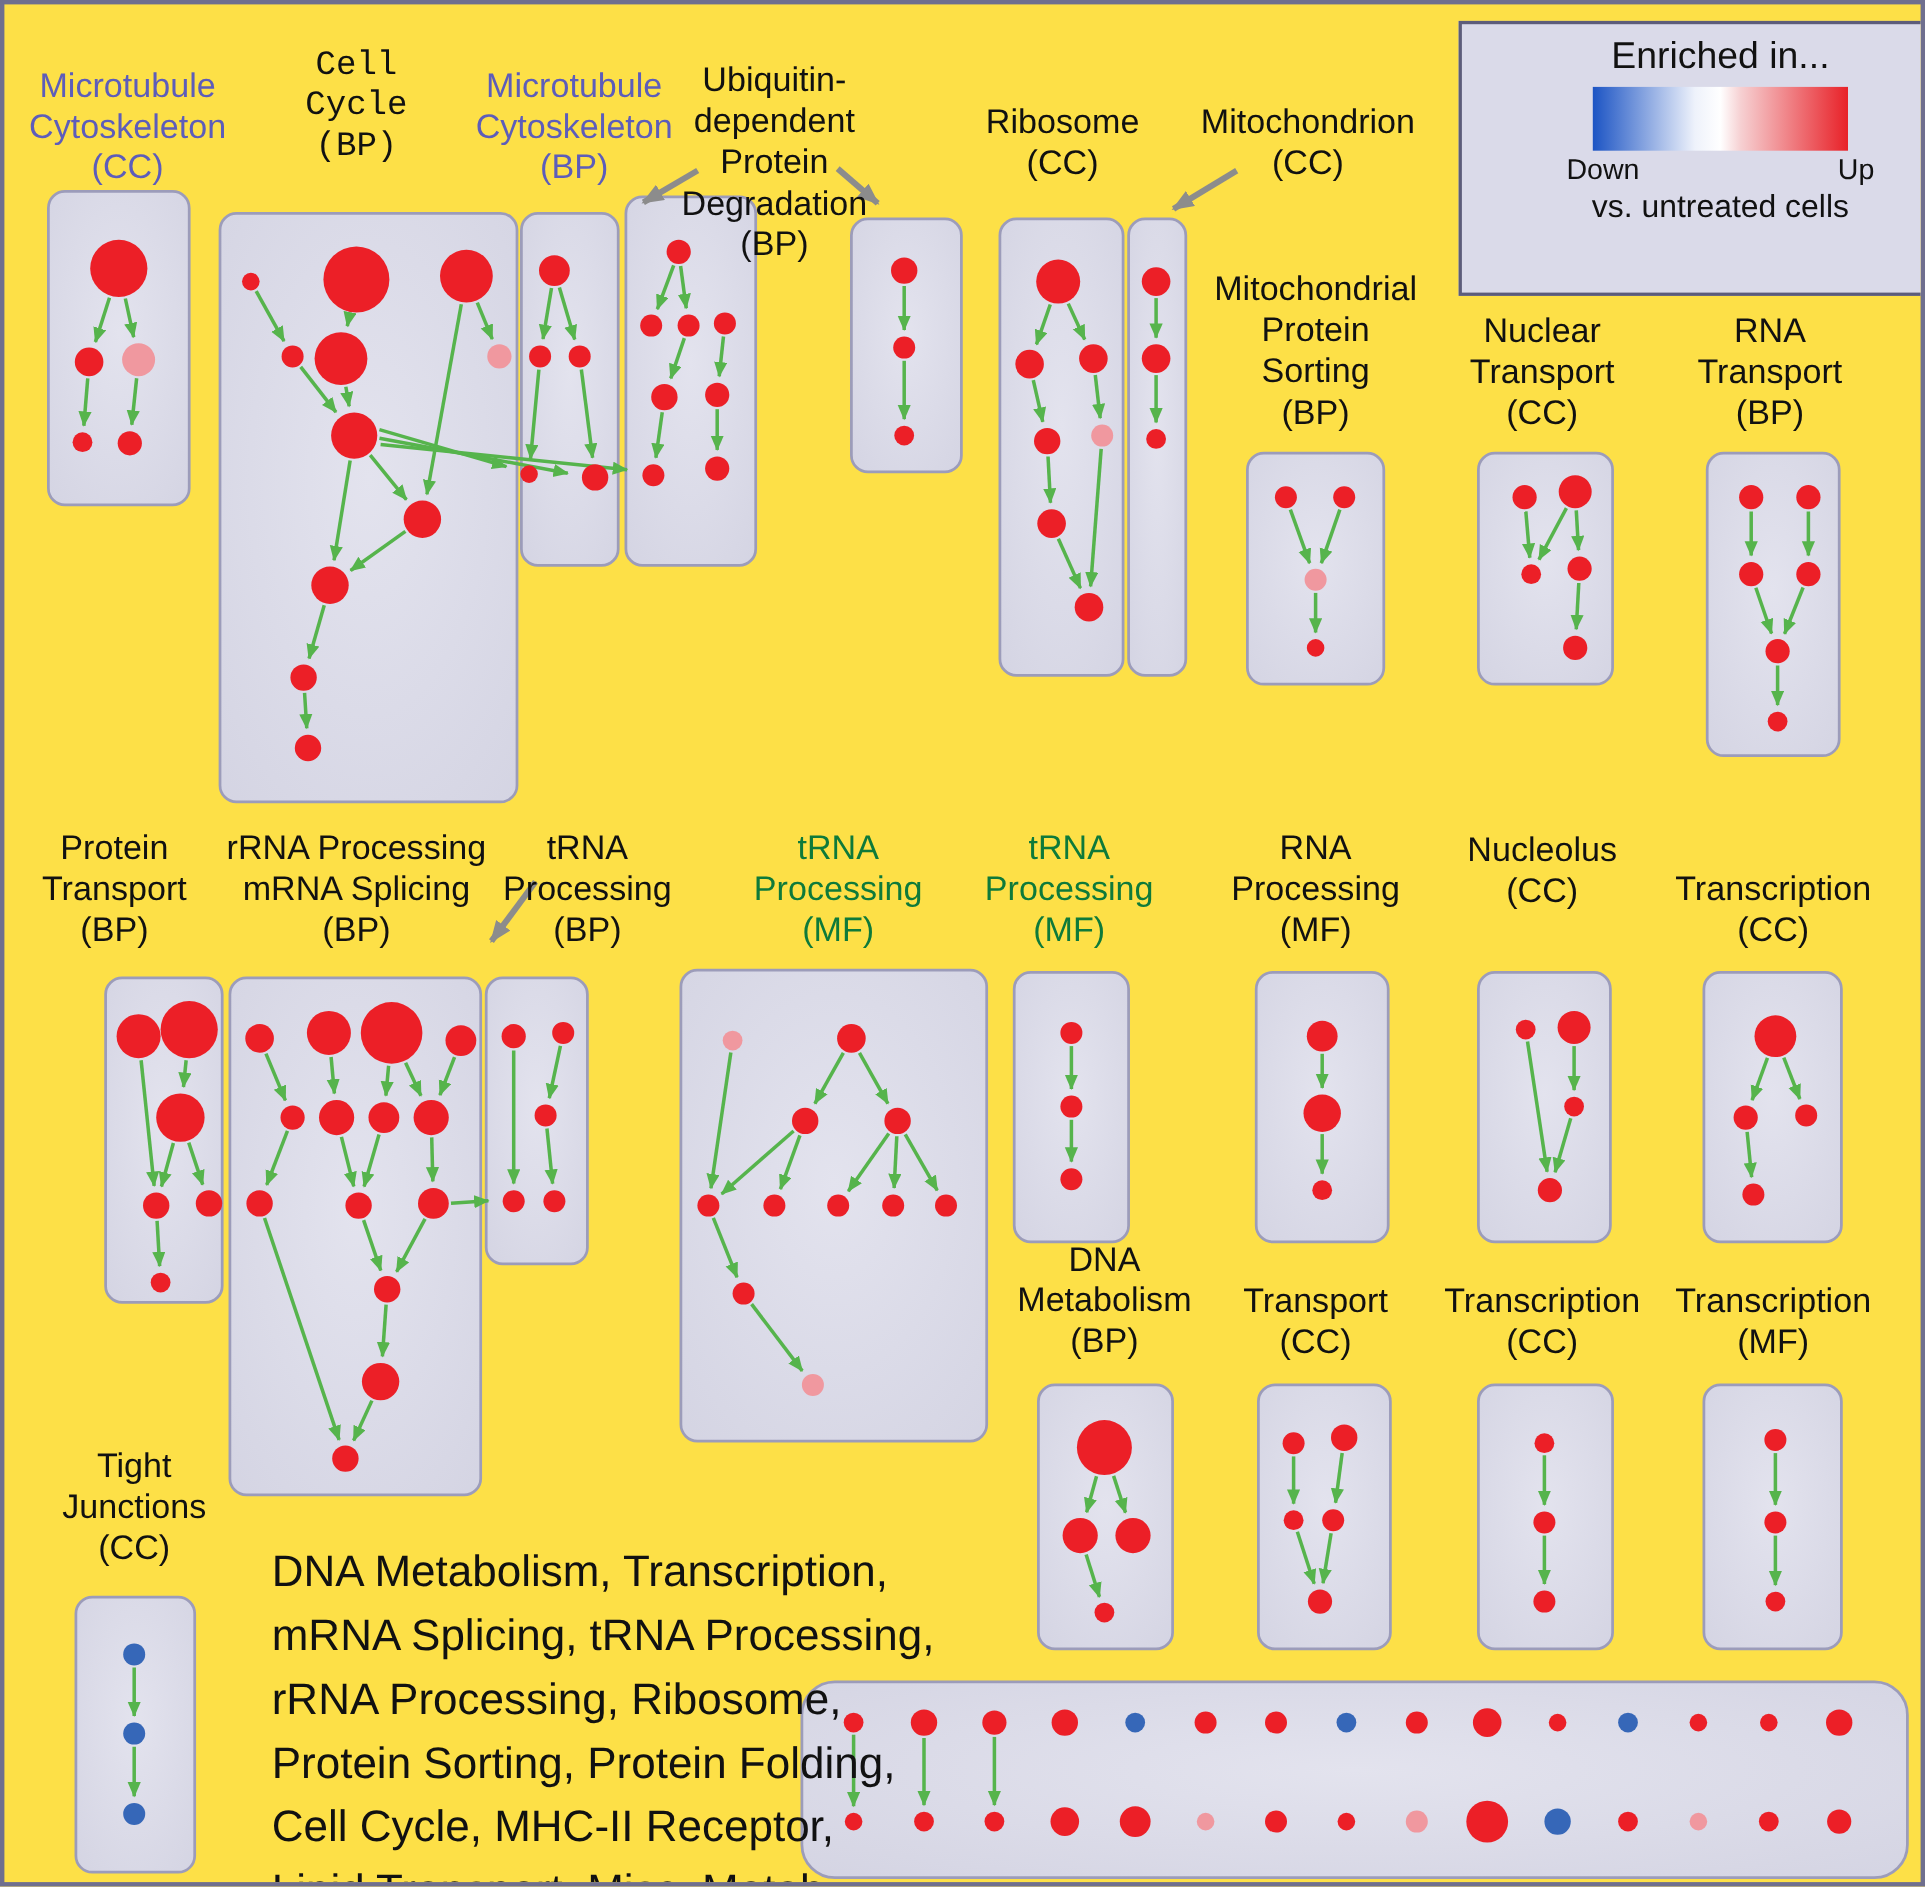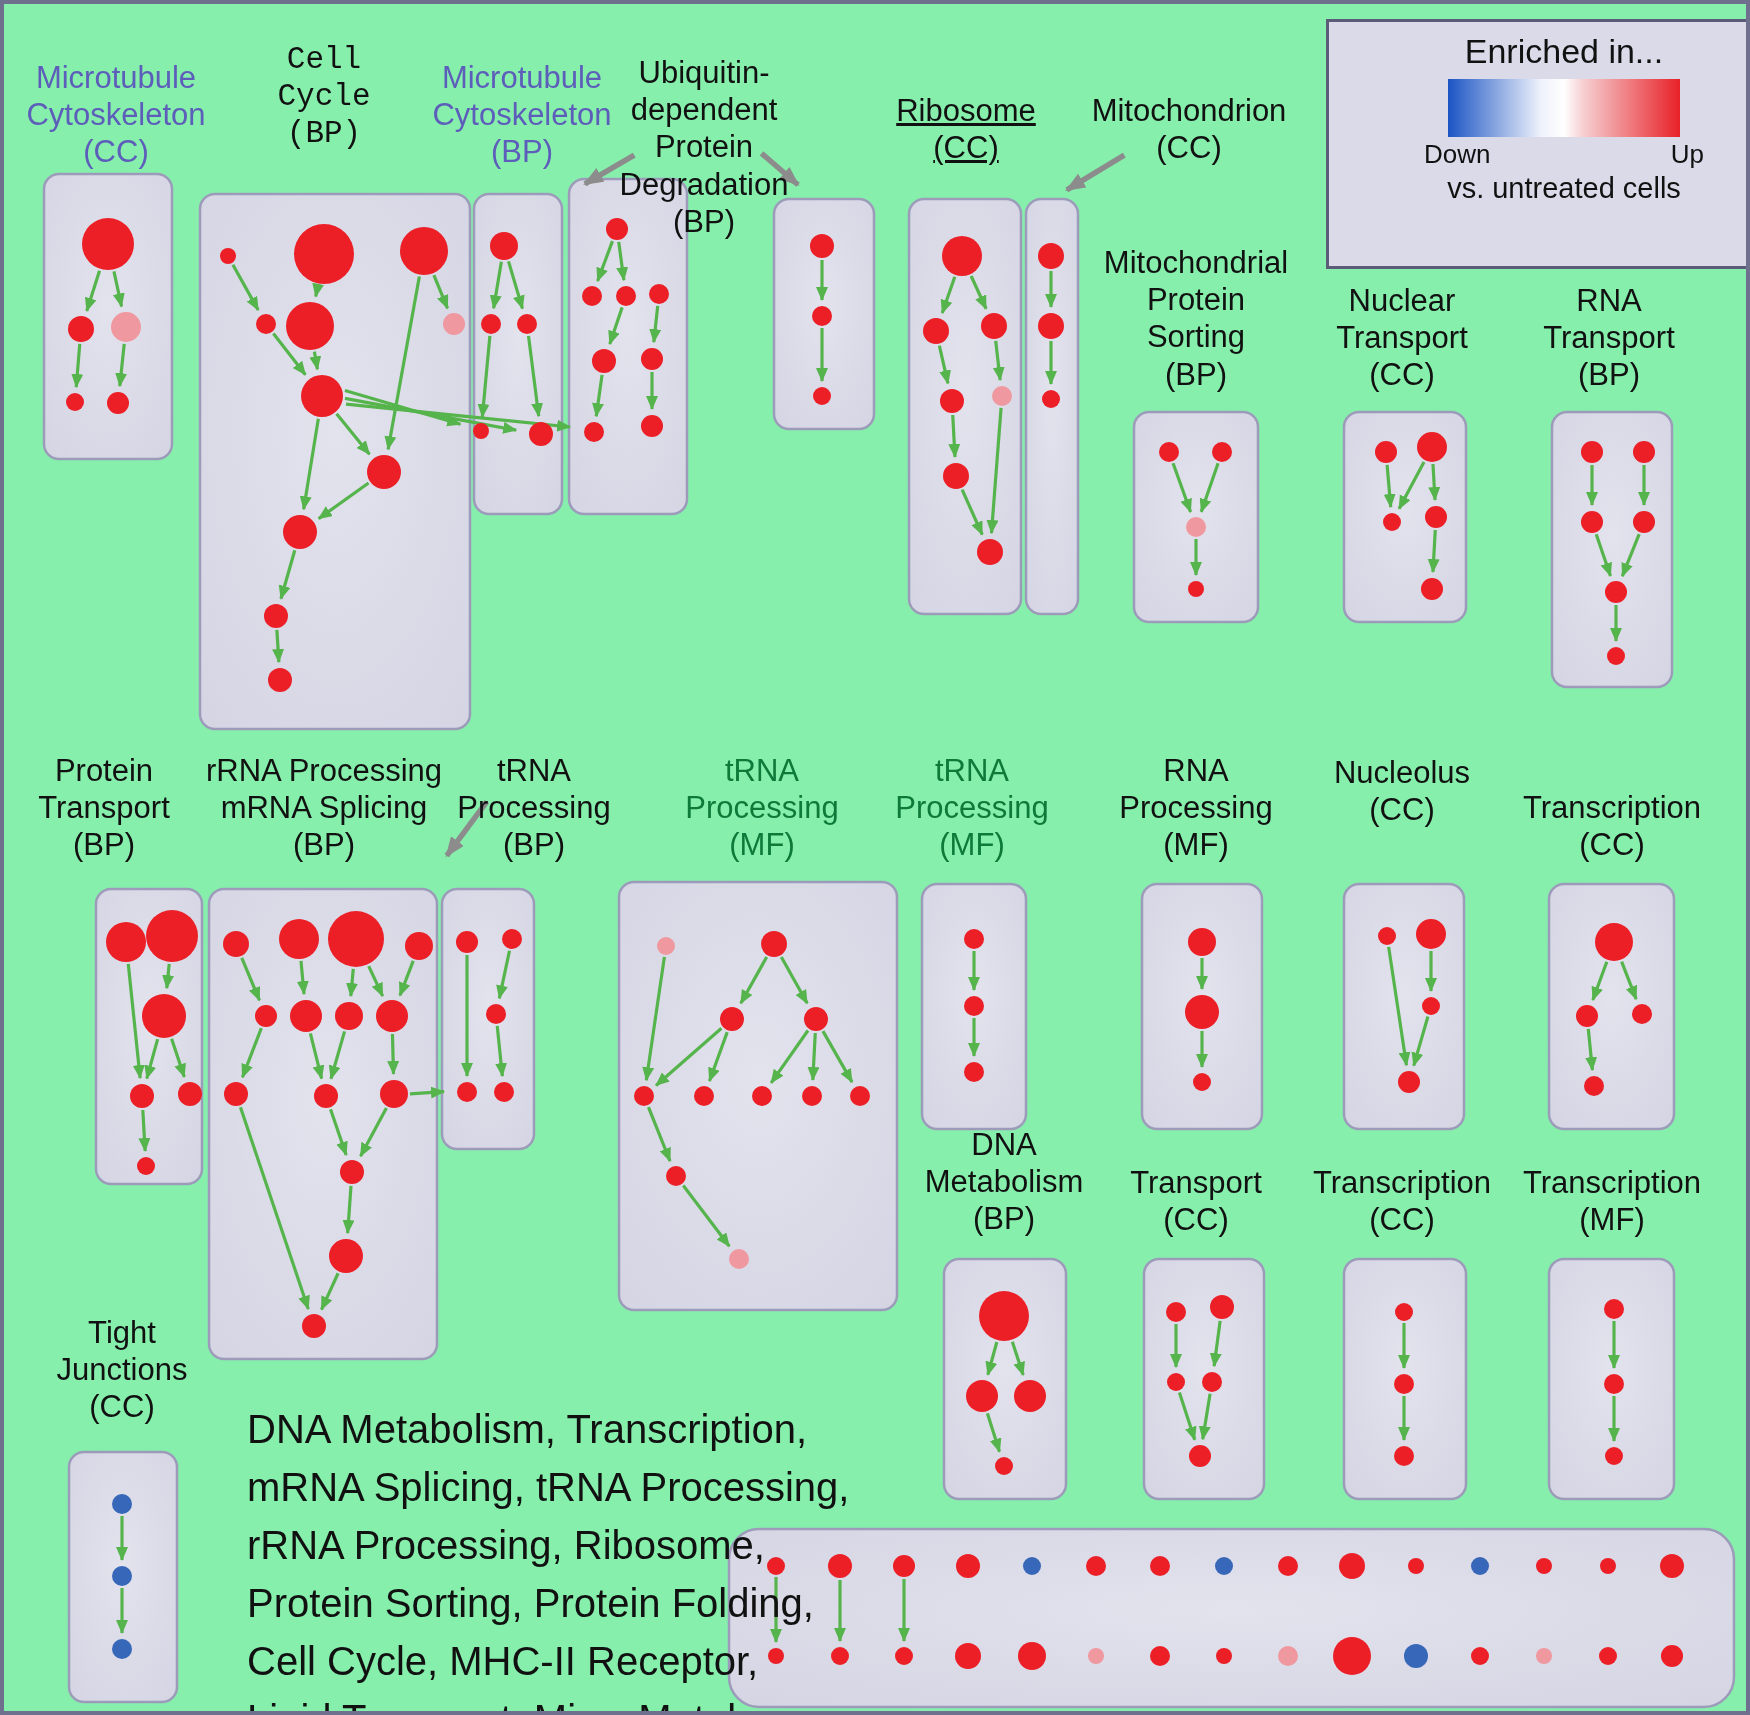--- a/index.html
+++ b/index.html
@@ -1,19 +1,19 @@
 <!DOCTYPE html>
 <html><head>
 <meta charset="utf-8">
 <style>
   * { margin:0; padding:0; box-sizing:border-box; }
   html,body { background:#9a9ab4; }
   .figure {
     position:relative; width:1750px; height:1715px;
-    background:#86efac; border:4px solid #6f6f8e; overflow:hidden;
+    background:#fde047; border:4px solid #6f6f8e; overflow:hidden;
     font-family:"Liberation Sans", sans-serif; color:#111;
   }
   .figure svg { position:absolute; left:0; top:0; }
   .cluster-box { fill:url(#boxgrad); stroke:#9c9cba; stroke-width:2.5; }
   .cluster-label {
     position:absolute; width:320px; text-align:center;
     font-size:31px; line-height:1.2; white-space:pre-line;
   }
   .legend {
     position:absolute; left:1322px; top:15px; width:476px; height:250px;
@@ -360,21 +360,21 @@
 Cycle
 (BP)</div>
       <div class="cluster-label" style="left: 358px; top: 55px; color: rgb(93, 93, 186);">Microtubule
 Cytoskeleton
 (BP)</div>
       <div class="cluster-label" style="left: 540px; top: 50px; color: rgb(17, 17, 17);">Ubiquitin-
 dependent
 Protein
 Degradation
 (BP)</div>
-      <div class="cluster-label" style="left: 802px; top: 88px; color: rgb(17, 17, 17); text-decoration: underline;">Ribosome
+      <div class="cluster-label" style="left: 802px; top: 88px; color: rgb(17, 17, 17);">Ribosome
 (CC)</div>
       <div class="cluster-label" style="left: 1025px; top: 88px; color: rgb(17, 17, 17);">Mitochondrion
 (CC)</div>
       <div class="cluster-label" style="left: 1032px; top: 240px; color: rgb(17, 17, 17);">Mitochondrial
 Protein
 Sorting
 (BP)</div>
       <div class="cluster-label" style="left: 1238px; top: 278px; color: rgb(17, 17, 17);">Nuclear
 Transport
 (CC)</div>

